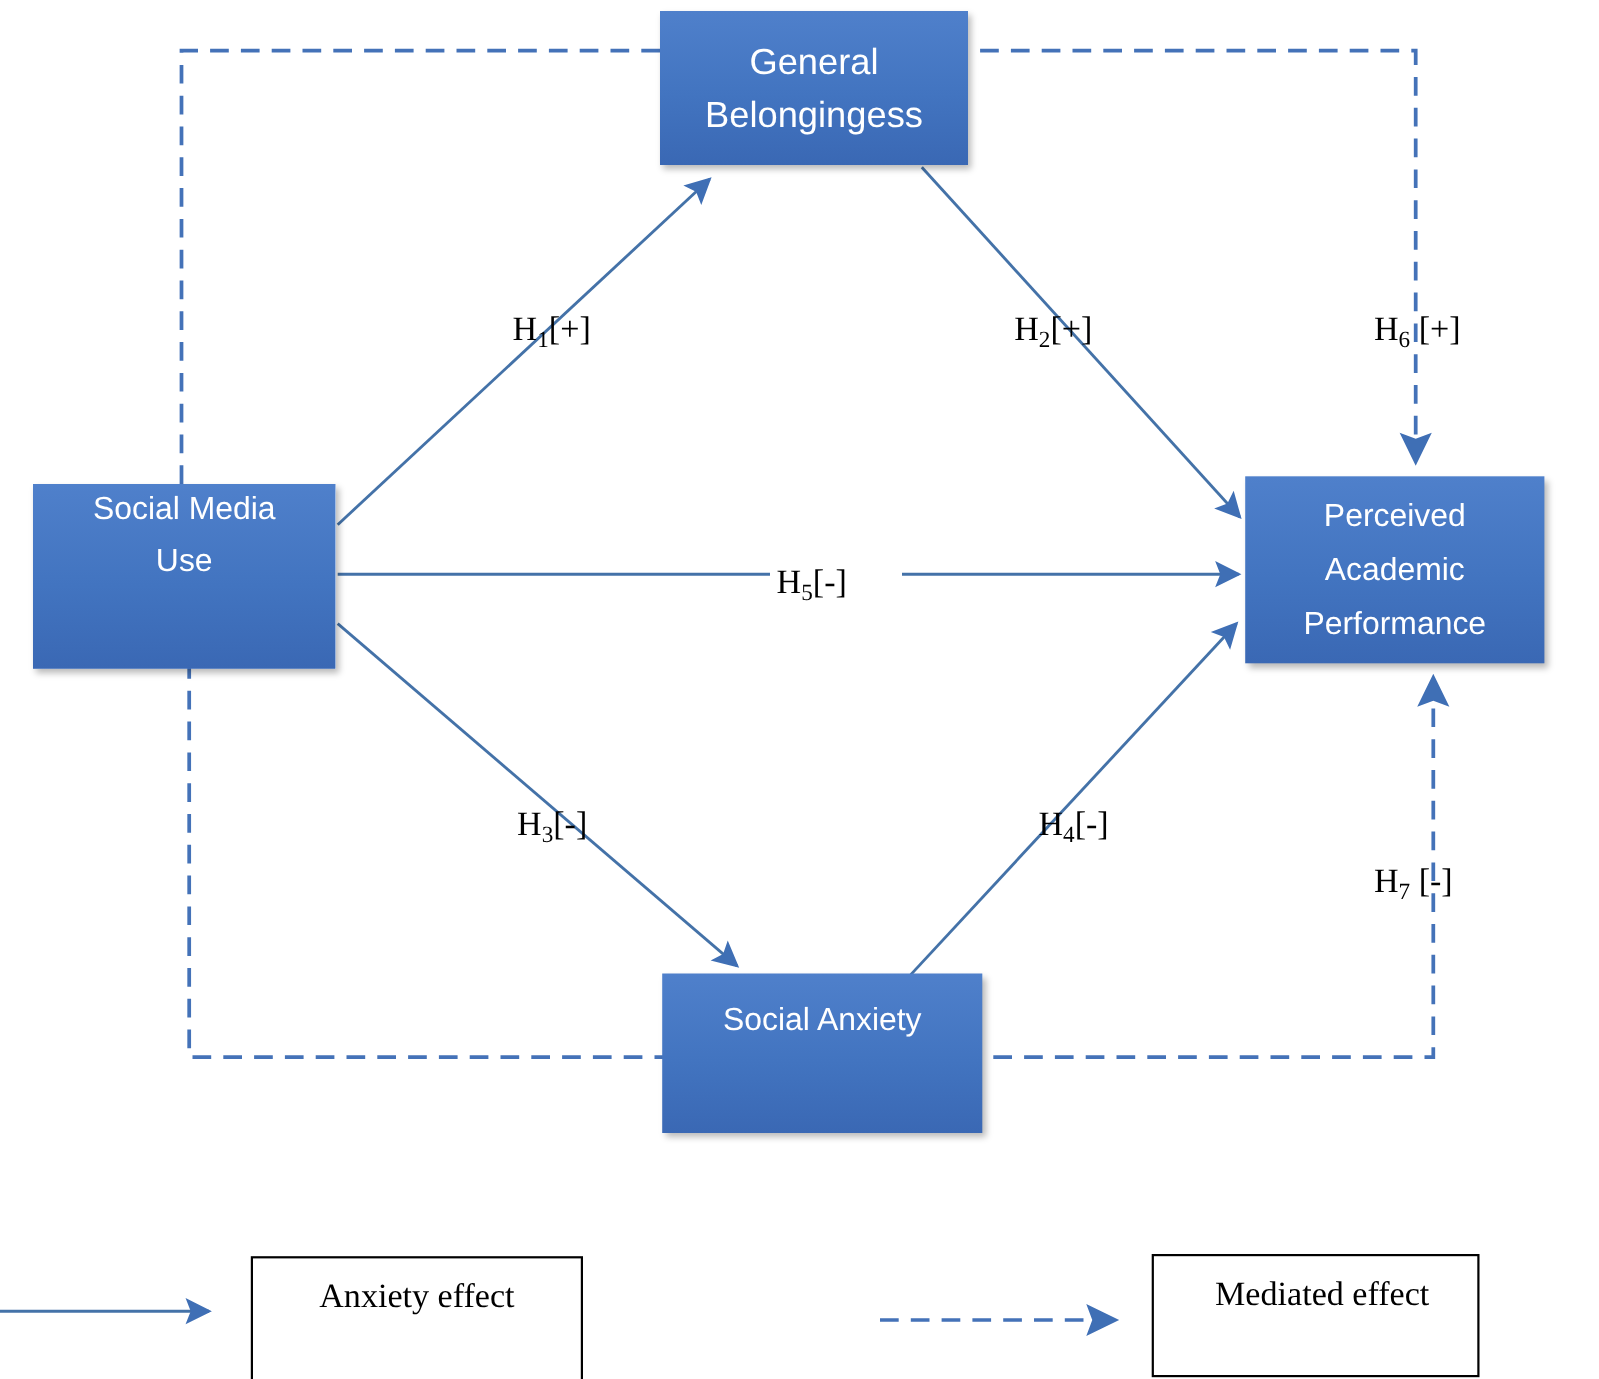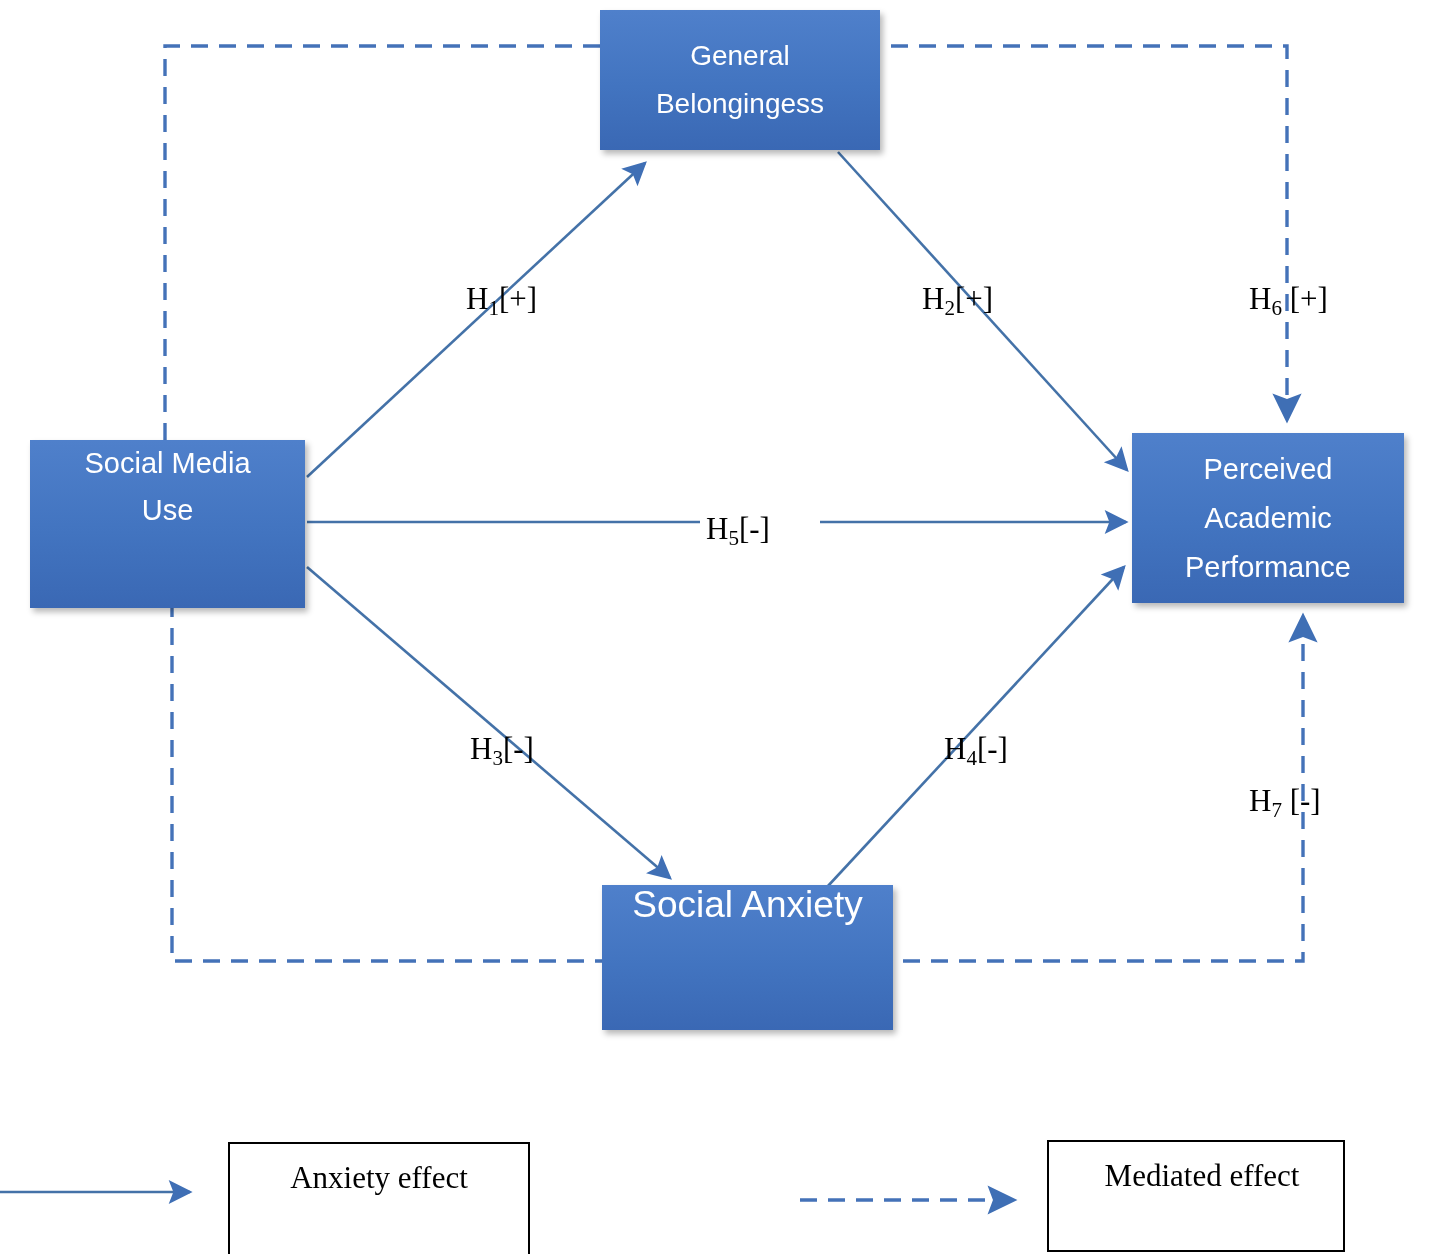--- a/index.html
+++ b/index.html
@@ -32,37 +32,38 @@
     box-shadow: 3px 4px 6px rgba(0,0,0,0.28);
     z-index: 5;
   }
   .node .node-label {
     display: block;
     width: 100%;
     white-space: pre-line;
   }
   #node-general-belongingess {
     left: 600px; top: 10px; width: 280px; height: 140px;
-    font-size: 28px; line-height: 48px;
+    font-size: 33px; line-height: 48px;
     align-items: center;
   }
   #node-social-media-use {
     left: 30px; top: 440px; width: 275px; height: 168px;
     font-size: 29px; line-height: 47px;
     align-items: flex-start;
   }
   #node-perceived-academic-performance {
     left: 1132px; top: 433px; width: 272px; height: 170px;
     font-size: 29px; line-height: 49px;
     align-items: center;
   }
   #node-social-anxiety {
     left: 602px; top: 885px; width: 291px; height: 145px;
-    font-size: 37px; line-height: 40px;
+    font-size: 29px; line-height: 40px;
     align-items: flex-start;
+    padding-top: 22px;
   }
 
   
   .hlabel {
     position: absolute;
     font-family: "Liberation Serif", serif;
     font-weight: normal;
     font-size: 31px;
     color: #000000;
     white-space: pre;

